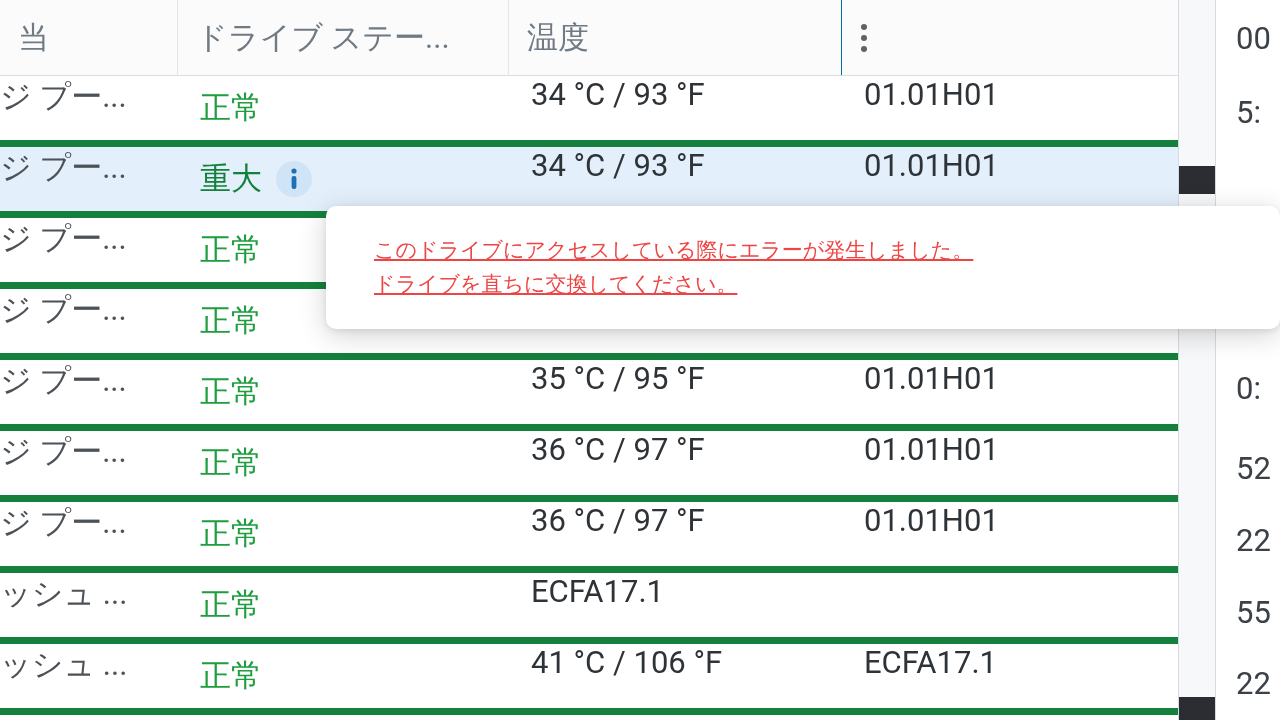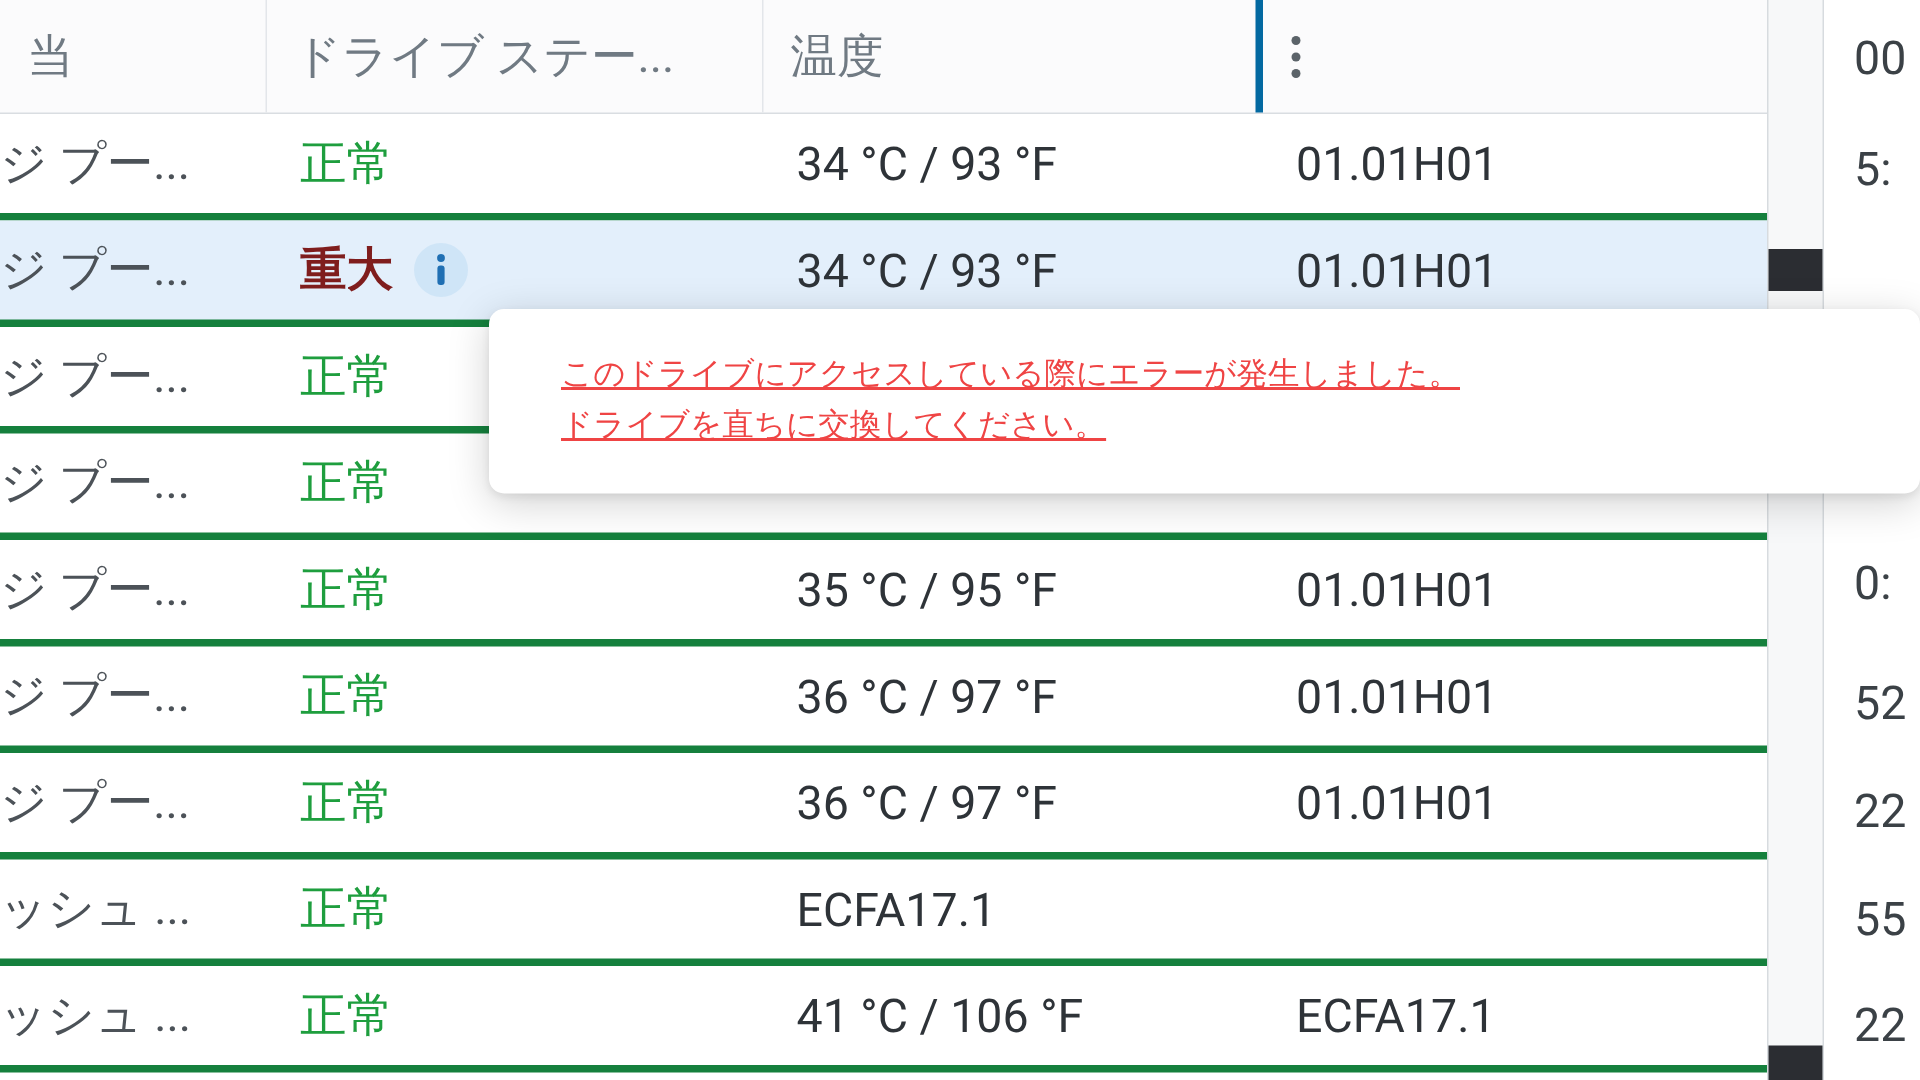--- a/index.html
+++ b/index.html
@@ -4,34 +4,34 @@
 <style>
   * { box-sizing: border-box; margin: 0; padding: 0; }
   html, body { width: 1280px; height: 720px; overflow: hidden; font-family: -apple-system, "Segoe UI", Roboto, "Helvetica Neue", Arial, "Hiragino Kaku Gothic ProN", "Hiragino Sans", Meiryo, sans-serif; }
   body { background: #fff; position: relative; }
 
   .table-wrap { position: absolute; left: 0; top: 0; width: 1178px; height: 720px; background: #fff; }
   .header-row { display: flex; height: 76px; border-bottom: 1px solid #d9dde1; background: #fbfbfc; }
   .header-cell { font-size: 31px; color: #707a83; display: flex; align-items: center; padding-left: 18px; white-space: nowrap; overflow: hidden; }
   .hc0 { width: 178px; border-right: 1px solid #e3e6ea; }
   .hc1 { width: 331px; border-right: 1px solid #e3e6ea; }
-  .hc2 { width: 333px; border-right: 5px solid #0369a1; }
+  .hc2 { width: 333px; border-right: 1px solid #0369a1; }
   .hc3 { width: 293px; border-right: 1px solid #e3e6ea; }
   .hc4 { width: 43px; justify-content: center; padding-left: 0; }
 
-  .data-row { display: flex; height: 71px; border-bottom: 5px solid #15803d; align-items: center; }
+  .data-row { display: flex; height: 71px; border-bottom: 7px solid #15803d; }
   .data-row.selected { background: #e3effb; }
   .cell { font-size: 31px; color: #2e3338; white-space: nowrap; overflow: hidden; padding-left: 0; }
   .c0 { width: 178px; padding-left: 0; color: #4c5258; }
   .c1 { width: 331px; padding-left: 22px; display:flex; align-items:center; gap:14px;}
   .c2 { width: 333px; padding-left: 22px; }
   .c3 { width: 293px; padding-left: 22px; }
 
   .ok { color: #1e9e3e; font-weight: 500; }
-  .crit { color: #7f1d1d; font-weight: 700; }
+  .crit { color: #15803d; font-weight: 400; }
 
   .info-icon {
     width: 36px; height: 36px; border-radius: 50%;
     background: #cfe5f7; display: inline-flex; align-items:center; justify-content:center;
     cursor: pointer;
   }
   .info-icon svg { width: 10px; height: 22px; }
 
   .kebab { display:flex; flex-direction:column; gap:5px; align-items:center; justify-content:center; cursor:pointer; width:100%; height:100%;}
   .kebab span { width:6px; height:6px; background:#5b6369; border-radius:50%; }

